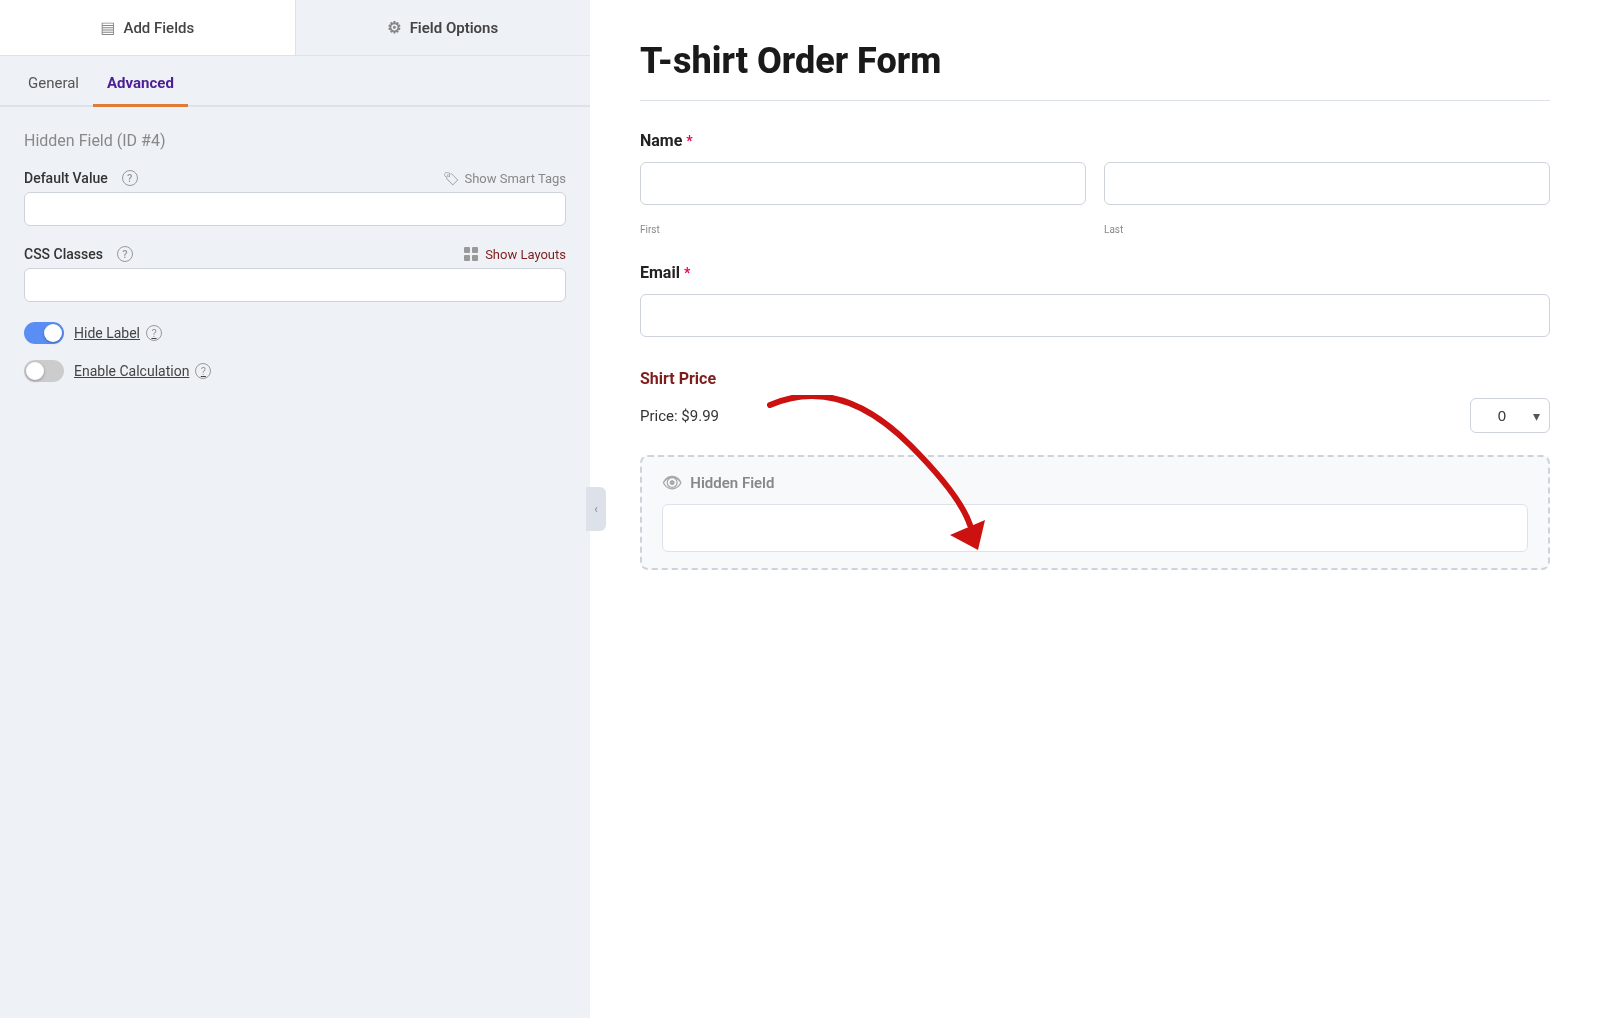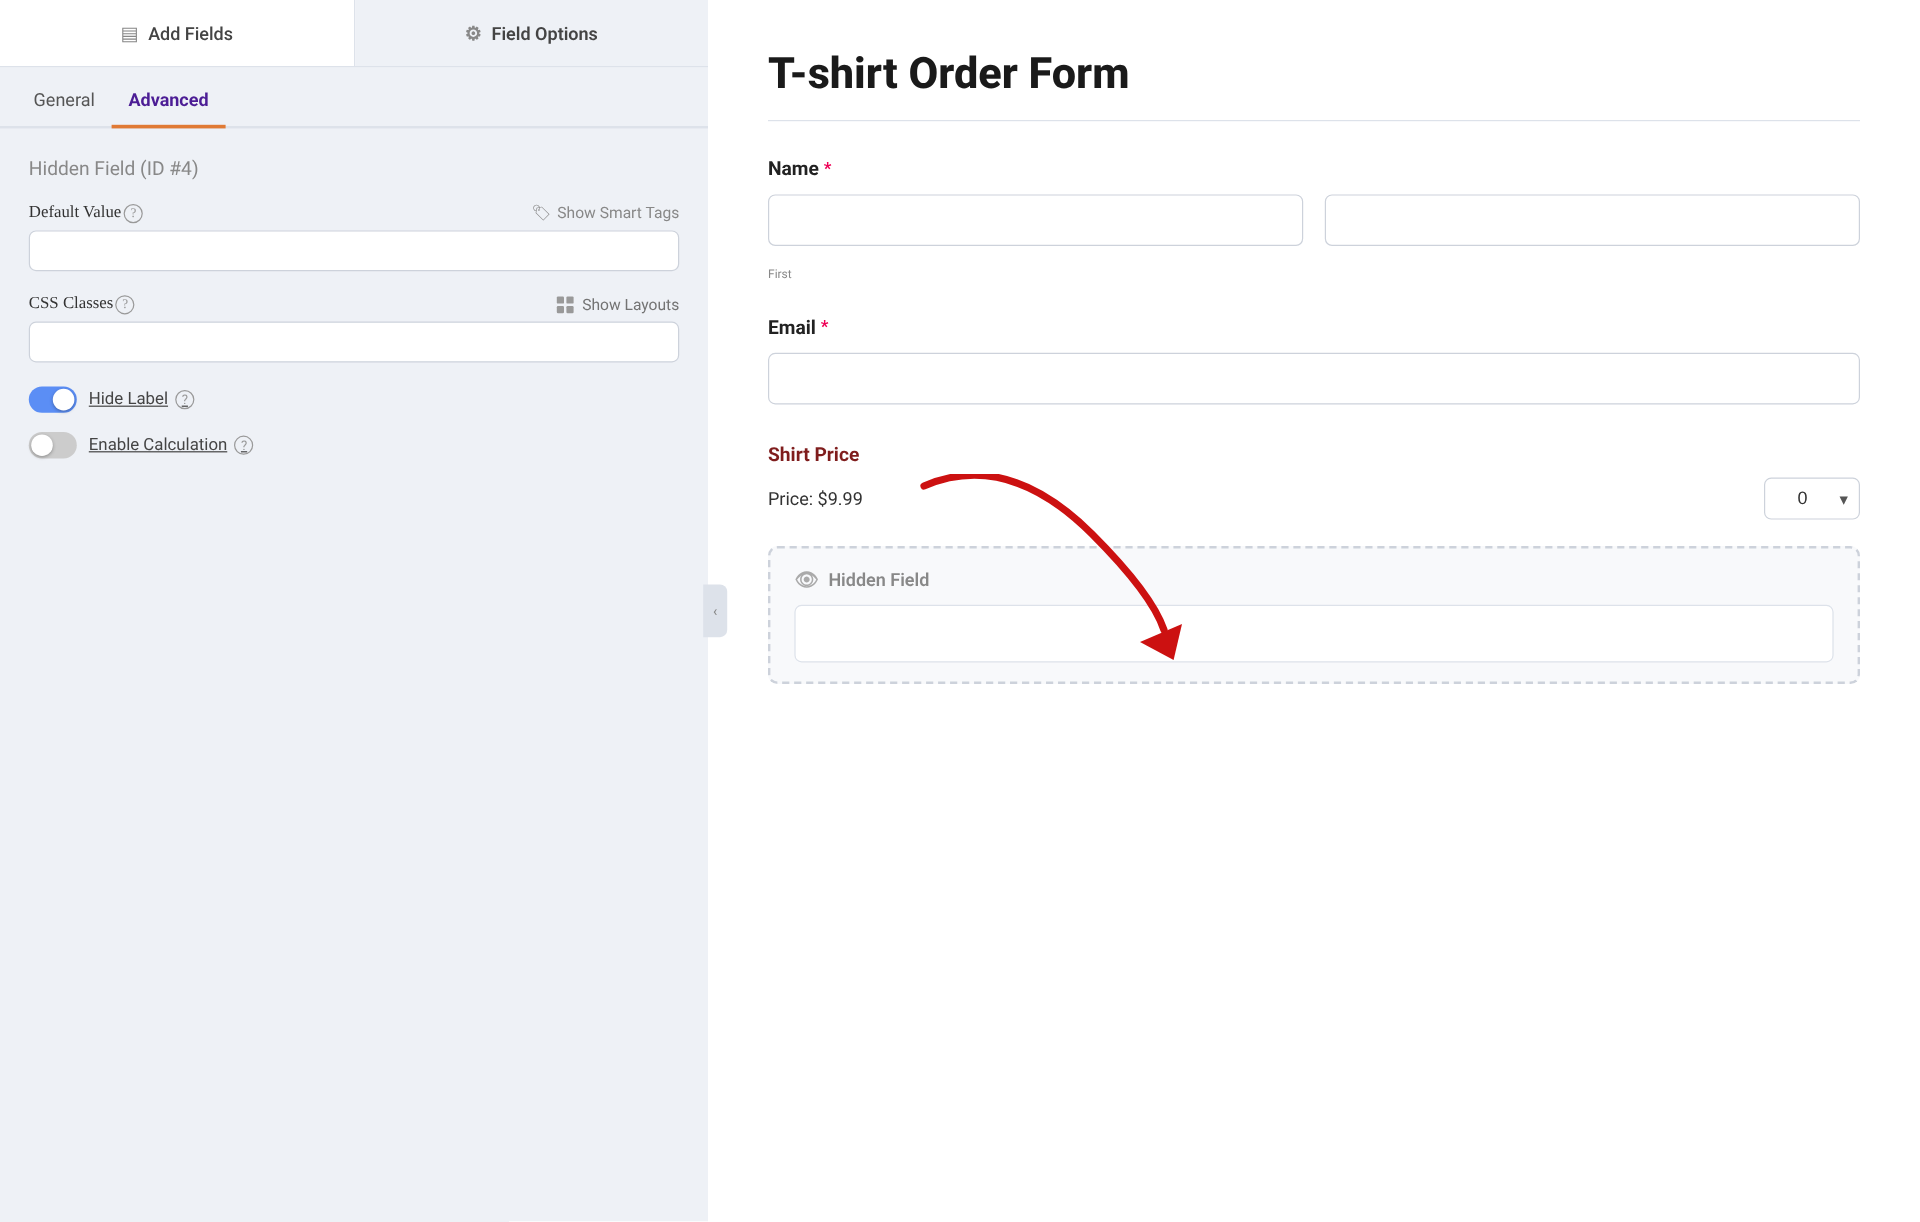--- a/index.html
+++ b/index.html
@@ -102,25 +102,24 @@
     .field-row-label {
       display: flex;
       align-items: center;
       justify-content: space-between;
       margin-bottom: 6px;
     }
 
     .field-label-left {
       display: flex;
       align-items: center;
-      gap: 2px;
+      gap: 14px;
       font-size: 14px;
       color: #333;
       font-weight: 500;
-      font-family: Liberation Serif, serif;
     }
 
     .help-icon {
       display: inline-flex;
       align-items: center;
       justify-content: center;
       width: 16px;
       height: 16px;
       border-radius: 50%;
       border: 1.5px solid #999;
@@ -140,21 +139,21 @@
 
     .tag-icon {
       font-size: 13px;
     }
 
     .show-layouts-link {
       display: flex;
       align-items: center;
       gap: 5px;
       font-size: 13px;
-      color: #737373;
+      color: #7f1d1d;
       cursor: pointer;
     }
 
     .field-input {
       width: 100%;
       padding: 8px 12px;
       border: 1.5px solid #cdd2db;
       border-radius: 6px;
       font-size: 14px;
       background: #fff;
@@ -500,20 +499,21 @@
       <span>Name</span>
       <span class="required-star">*</span>
     </div>
     <div class="name-inputs">
       <div class="name-input-wrap">
         <input type="text" class="form-text-input" style="">
         <span class="sub-label">First</span>
       </div>
       <div class="name-input-wrap">
         <input type="text" class="form-text-input" style="">
+        <span class="sub-label">Last</span>
       </div>
     </div>
   </div>
 
   <div class="form-field-group">
     <div class="form-field-label">
       <span>Email</span>
       <span class="required-star">*</span>
     </div>
     <input type="email" class="form-text-input" style="width: 100%;">

